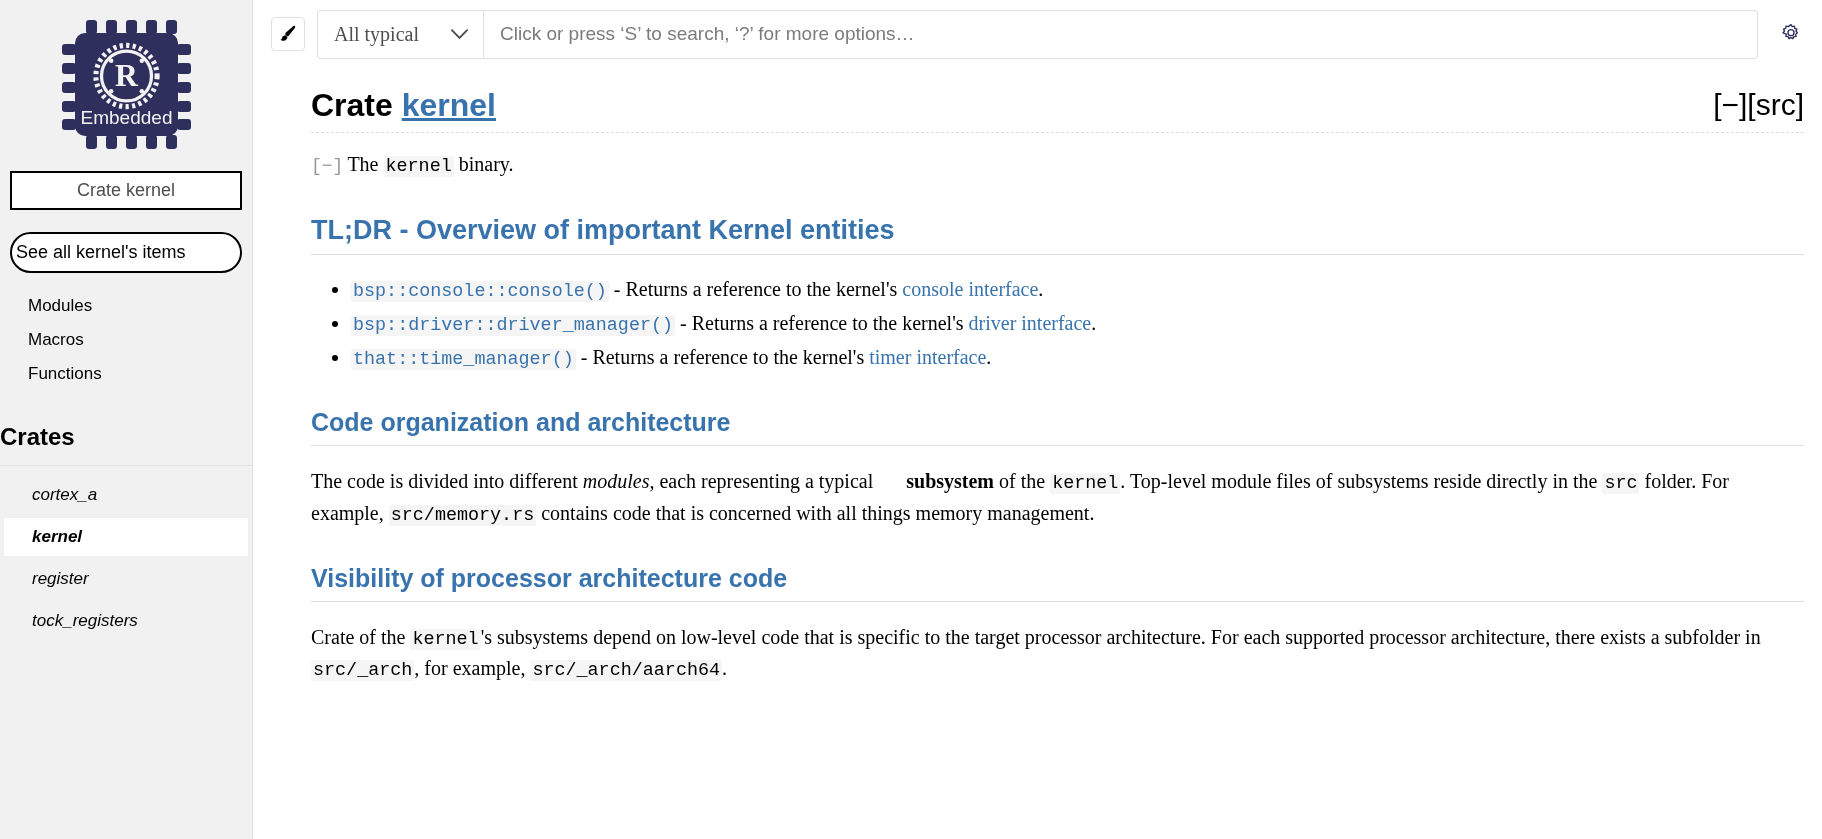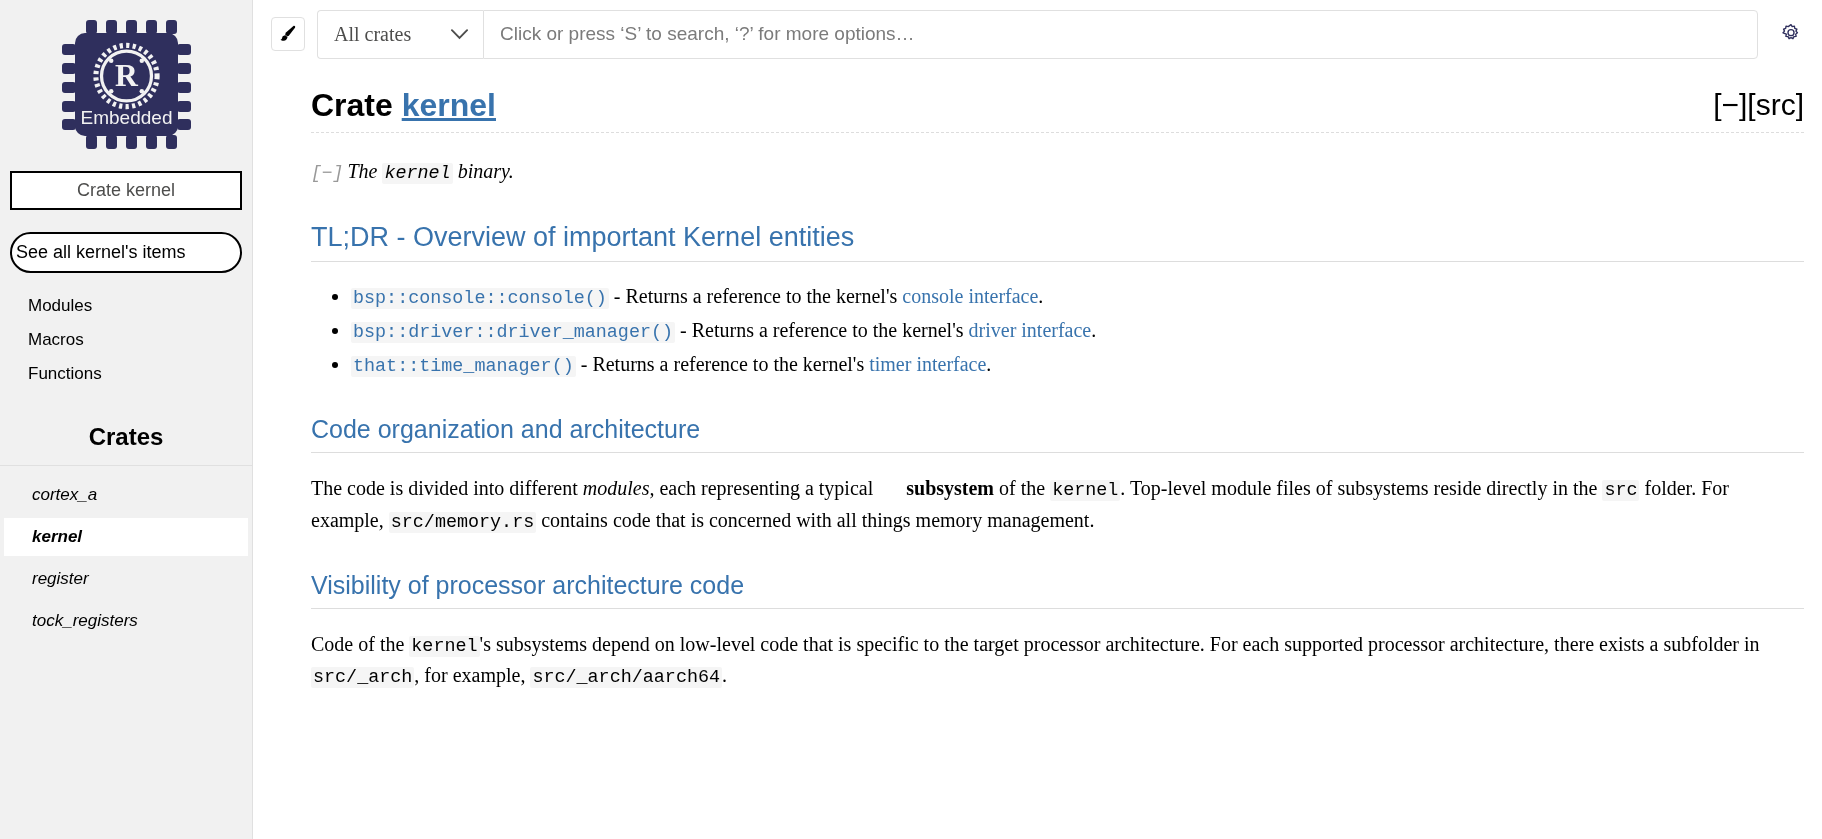--- a/index.html
+++ b/index.html
@@ -60,21 +60,21 @@
     display: block;
     padding: 7px 0 7px 28px;
     font-size: 17px;
     color: #000;
     text-decoration: none;
   }
   .sidebar h3.crates-heading {
     font-family: "Liberation Sans", "DejaVu Sans", sans-serif;
     font-size: 24px;
     font-weight: bold;
-    text-align: center;
+    text-align: left;
     margin: 32px 0 10px 0;
     padding: 0 0 14px 0;
     color: #000;
     border-bottom: 1px solid #e0e0e0;
   }
   .crate-list { margin: 0; padding: 0; list-style: none; }
   .crate-list li { margin: 4px; font-style: italic; }
   .crate-list a {
     display: block;
     padding: 9px 0 9px 28px;
@@ -180,24 +180,23 @@
     font-family: "Liberation Sans", "DejaVu Sans", sans-serif;
     font-size: 30px;
     color: #000;
     white-space: nowrap;
     padding-top: 2px;
   }
   .out-of-band a { color: #000; text-decoration: none; }
 
   .docblock { margin: 0; }
   .top-doc-line {
-    margin: 23px 0 0 0;
+    margin: 16px 0 0 0;
     font-size: 20px;
     line-height: 1.5;
-    font-style: italic;
   }
   .collapse-toggle {
     color: #999;
     font-family: "Liberation Mono", "DejaVu Sans Mono", monospace;
     font-size: 18px;
     text-decoration: none;
     margin-right: 4px;
   }
   code, .code {
     font-family: "Liberation Mono", "DejaVu Sans Mono", monospace;
@@ -209,21 +208,21 @@
   }
   a.fnlink code, code.fnlink {
     color: #3873ad;
     background: #f5f5f5;
   }
   a.fnlink { text-decoration: none; }
 
   h2.section-header {
     font-family: "Liberation Sans", "DejaVu Sans", sans-serif;
     font-size: 27px;
-    font-weight: normal;
+    font-weight: bold;
     color: #3873ad;
     margin: 34px 0 4px 0;
     padding: 0 0 8px 0;
     border-bottom: 1px solid #ddd;
   }
   h2.section-header.small {
     font-size: 25px;
   }
   ul.doc-ul {
     margin: 18px 0 0 0;
@@ -333,21 +332,21 @@
 
       <button class="theme-btn">
         <svg width="22" height="22" viewBox="0 0 24 24">
           <path d="M18.5 2.5c1.2-1 2.8.6 1.9 1.9l-7 9.1-2.2 1.5-2.8-2.8 1.5-2.2z" fill="#000"></path>
           <path d="M9.2 13.6l2.2 2.2c-.5 2.3-2.1 4.2-4.6 4.4-1.6.1-3-.6-3.9-1.2
                    1.3-.4 1.9-1.3 2.1-2.6.3-1.7 1.9-2.8 4.2-2.8z" fill="#000"></path>
         </svg>
       </button>
 
       <div class="crate-select">
-        <span>All crates</span>
+        <span>All typical</span>
         <span class="chev">
           <svg width="19" height="12" viewBox="0 0 20 12">
             <path d="M2 2 L10 10 L18 2" stroke="#4d4d4c" stroke-width="2" fill="none" stroke-linecap="round"></path>
           </svg>
         </span>
       </div>
 
       <input class="search-input" type="text" placeholder="Click or press ‘S’ to search, ‘?’ for more options…" style="">
 
       <button class="settings-btn">
@@ -397,19 +396,19 @@
           <a href="#" class="inline-link">Code organization and architecture</a>
         </h2>
 
         <p class="doc-p"><span>The code is divided into different </span><em>modules,</em><span> each representing a typical </span><strong>subsystem</strong><span> of the </span><code>kernel</code><span>. Top-level module files of subsystems reside directly in the </span><code>src</code><span> folder. For example, </span><code>src/memory.rs</code><span> contains code that is concerned with all things memory management.</span>
         </p>
 
         <h2 class="section-header small">
           <a href="#" class="inline-link">Visibility of processor architecture code</a>
         </h2>
 
-        <p class="doc-p"><span>Code of the </span><code>kernel</code><span>'s subsystems depend on low-level code that is specific to the target processor architecture. For each supported processor architecture, there exists a subfolder in </span><code>src/_arch</code><span>, for example, </span><code>src/_arch/aarch64</code><span>.</span>
+        <p class="doc-p"><span>Crate of the </span><code>kernel</code><span>'s subsystems depend on low-level code that is specific to the target processor architecture. For each supported processor architecture, there exists a subfolder in </span><code>src/_arch</code><span>, for example, </span><code>src/_arch/aarch64</code><span>.</span>
         </p>
 
       </div>
     </div>
   </main>
 </div>
 
 </body></html>

